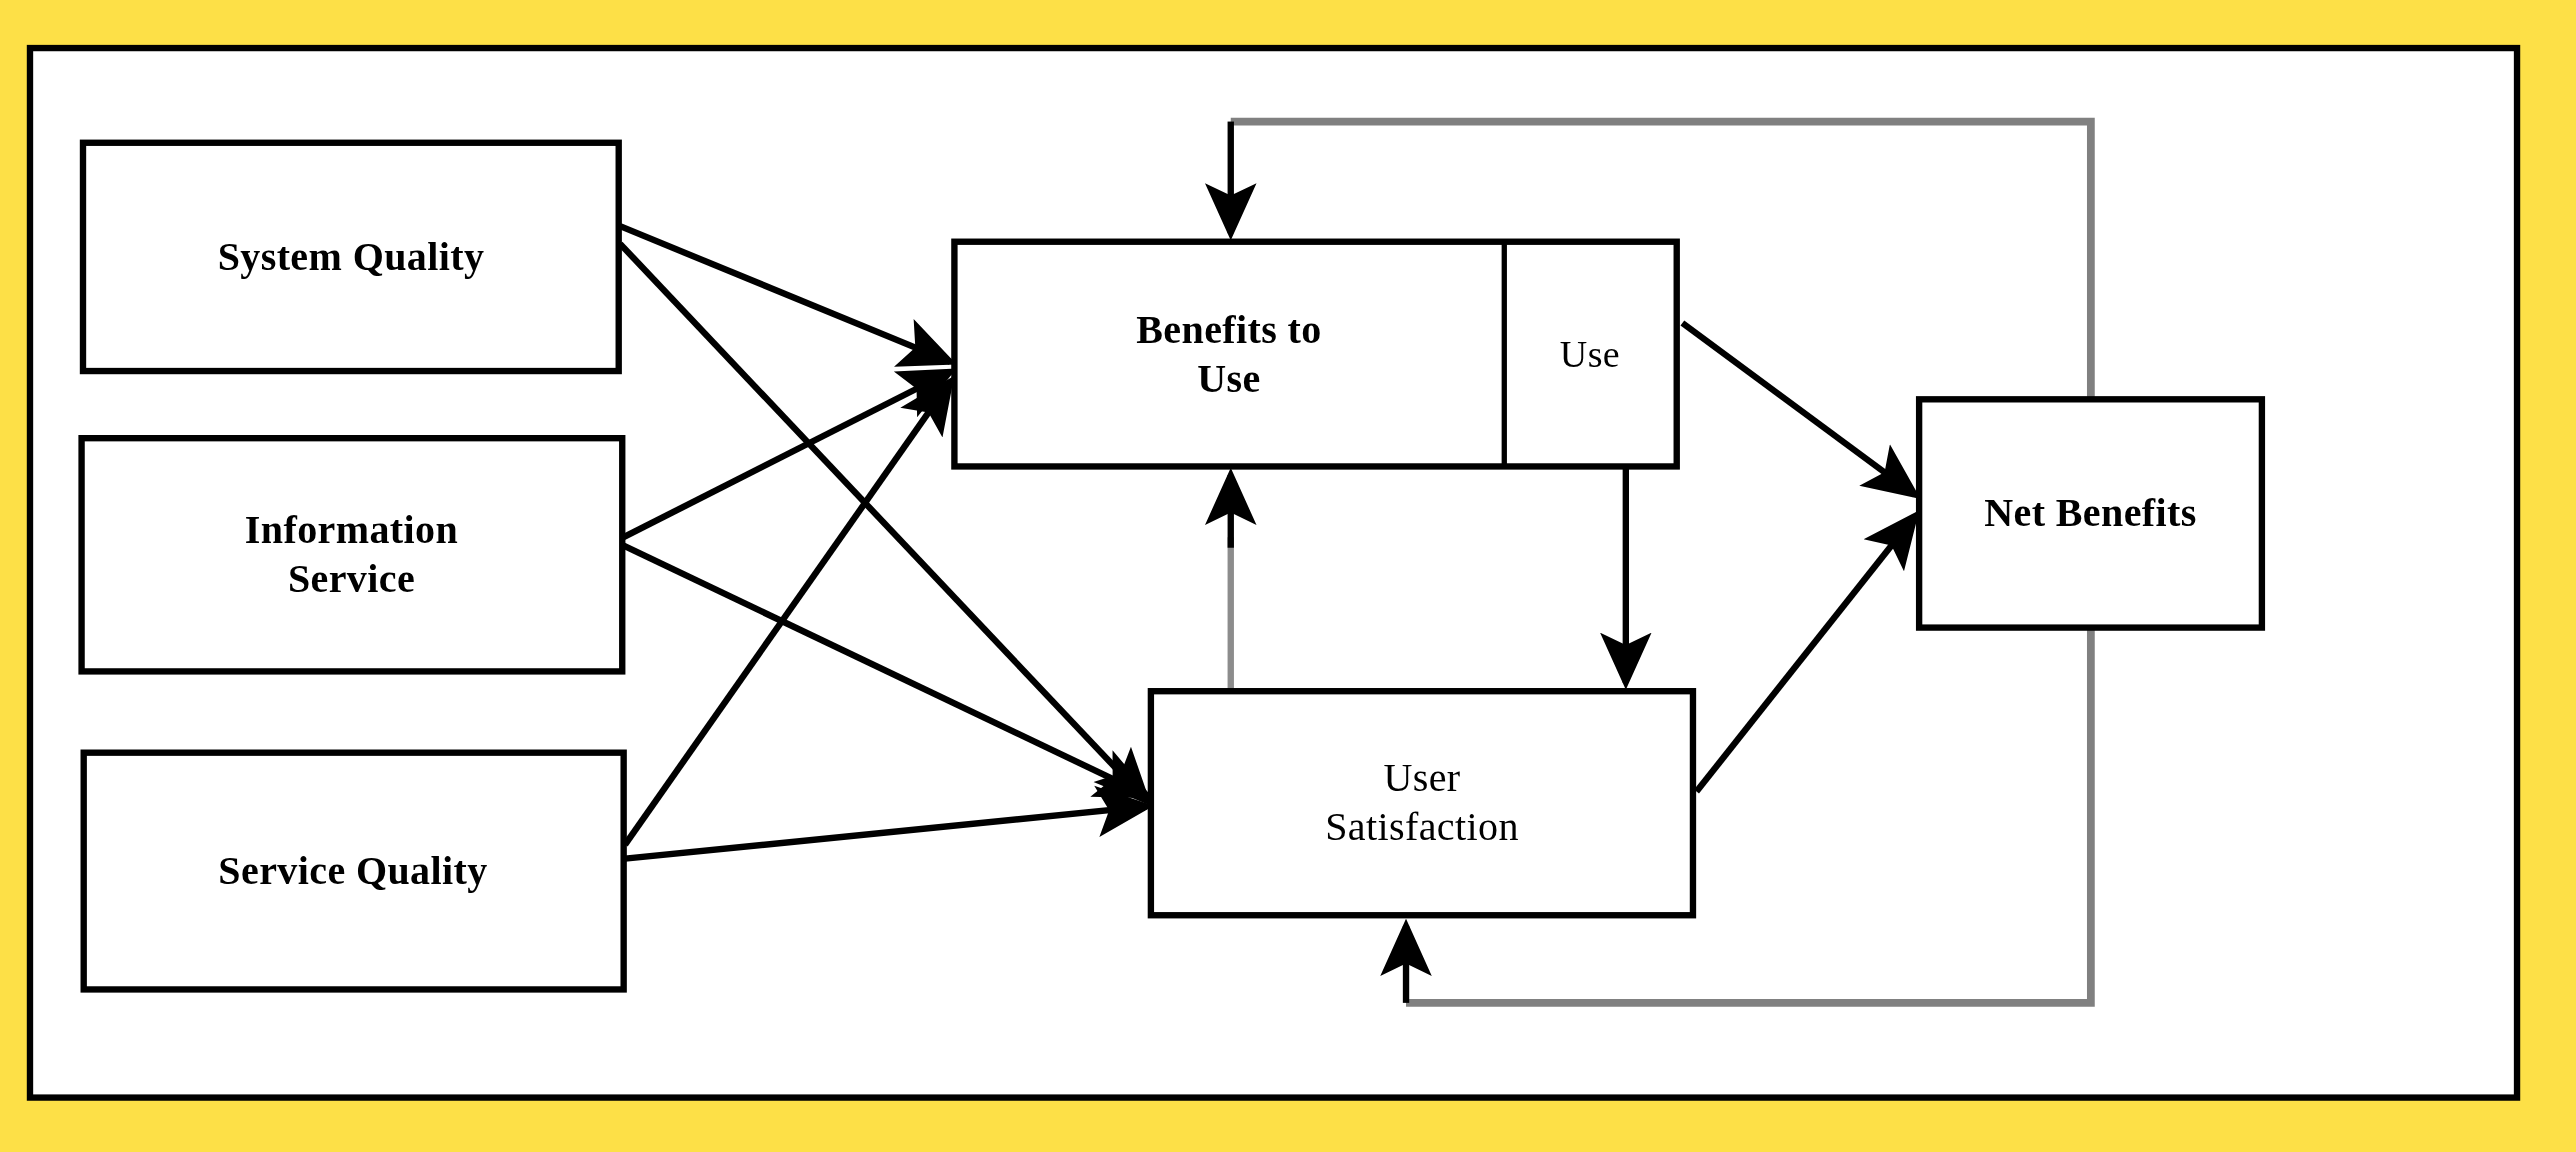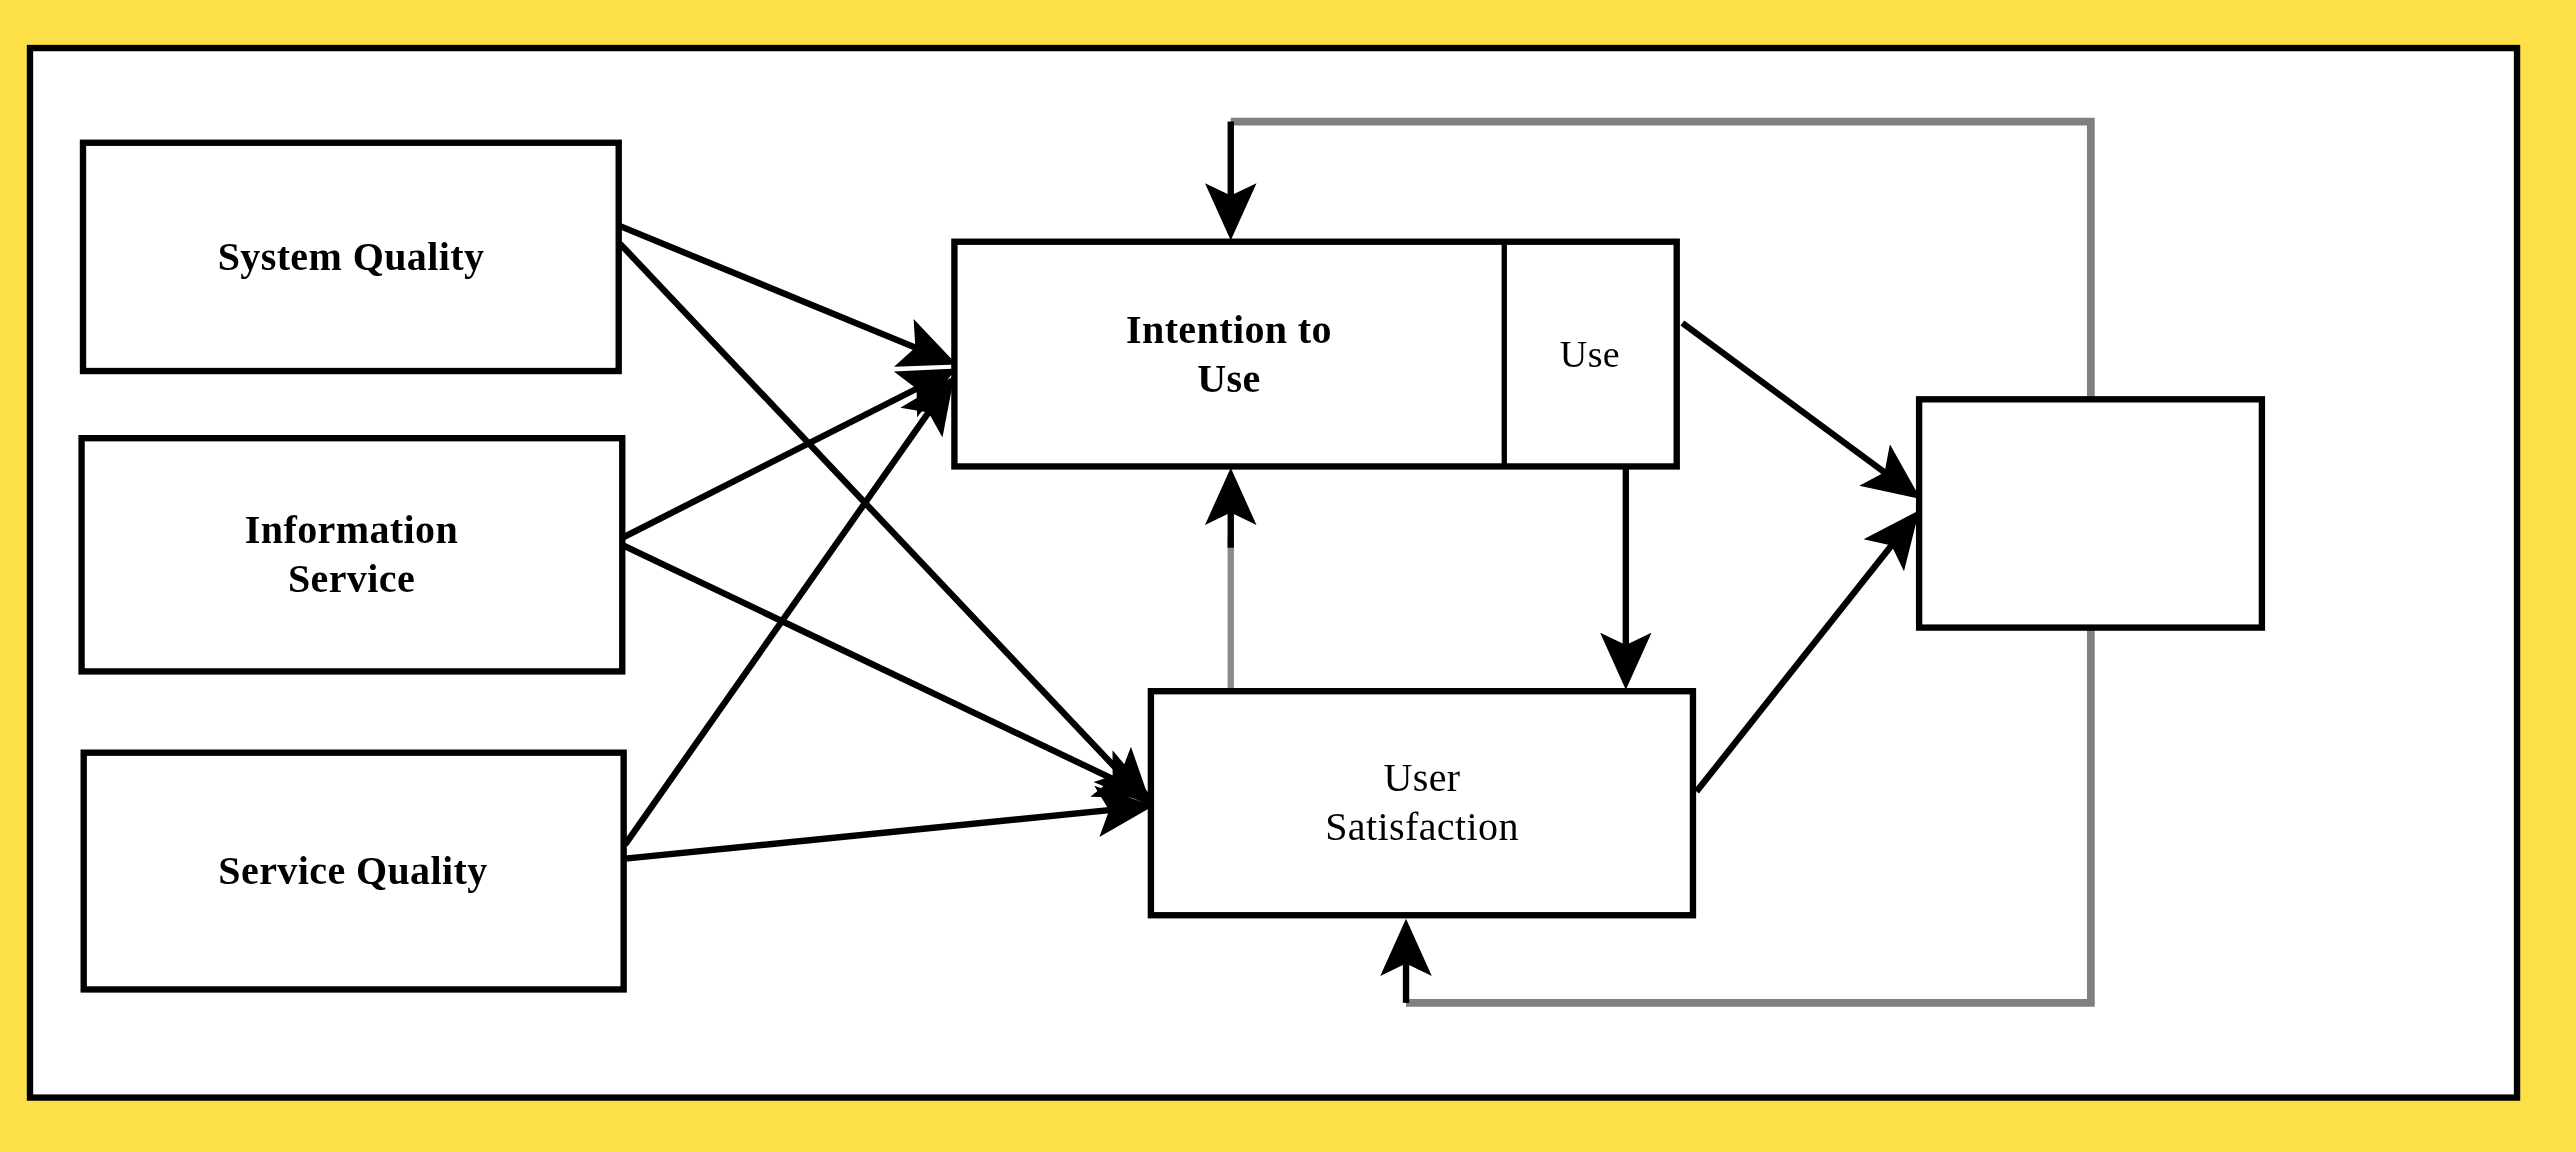--- a/index.html
+++ b/index.html
@@ -108,23 +108,24 @@
     <rect x="2715" y="565" width="485" height="323" fill="#ffffff" stroke="#000000" stroke-width="9"></rect>
   </svg>
 
   <div class="box-label lbl-lg" style="left:83px; top:143px; width:536px; height:228px;">System Quality</div>
 
   <div class="box-label lbl-lg" style="left:81px; top:438px; width:541px; height:233px;">Information
 Service</div>
 
   <div class="box-label lbl-lg" style="left:83px; top:753px; width:540px; height:237px;">Service Quality</div>
 
-  <div class="box-label lbl-lg" style="left:954px; top:242px; width:550px; height:225px;">Intention  to
+  <div class="box-label lbl-lg" style="left:954px; top:242px; width:550px; height:225px;">Benefits  to
 Use</div>
 
   <div class="box-label lbl-md" style="left:1504px; top:242px; width:172px; height:225px; font-weight:normal;">Use</div>
 
   <div class="box-label lbl-lg" style="left:1151px; top:691px; width:542px; height:224px; font-weight:normal;">User
 Satisfaction</div>
 
+  <div class="box-label lbl-lg" style="left:1919px; top:399px; width:343px; height:228px;">Net Benefits</div>
 
 </div>
 
 
 </body></html>

